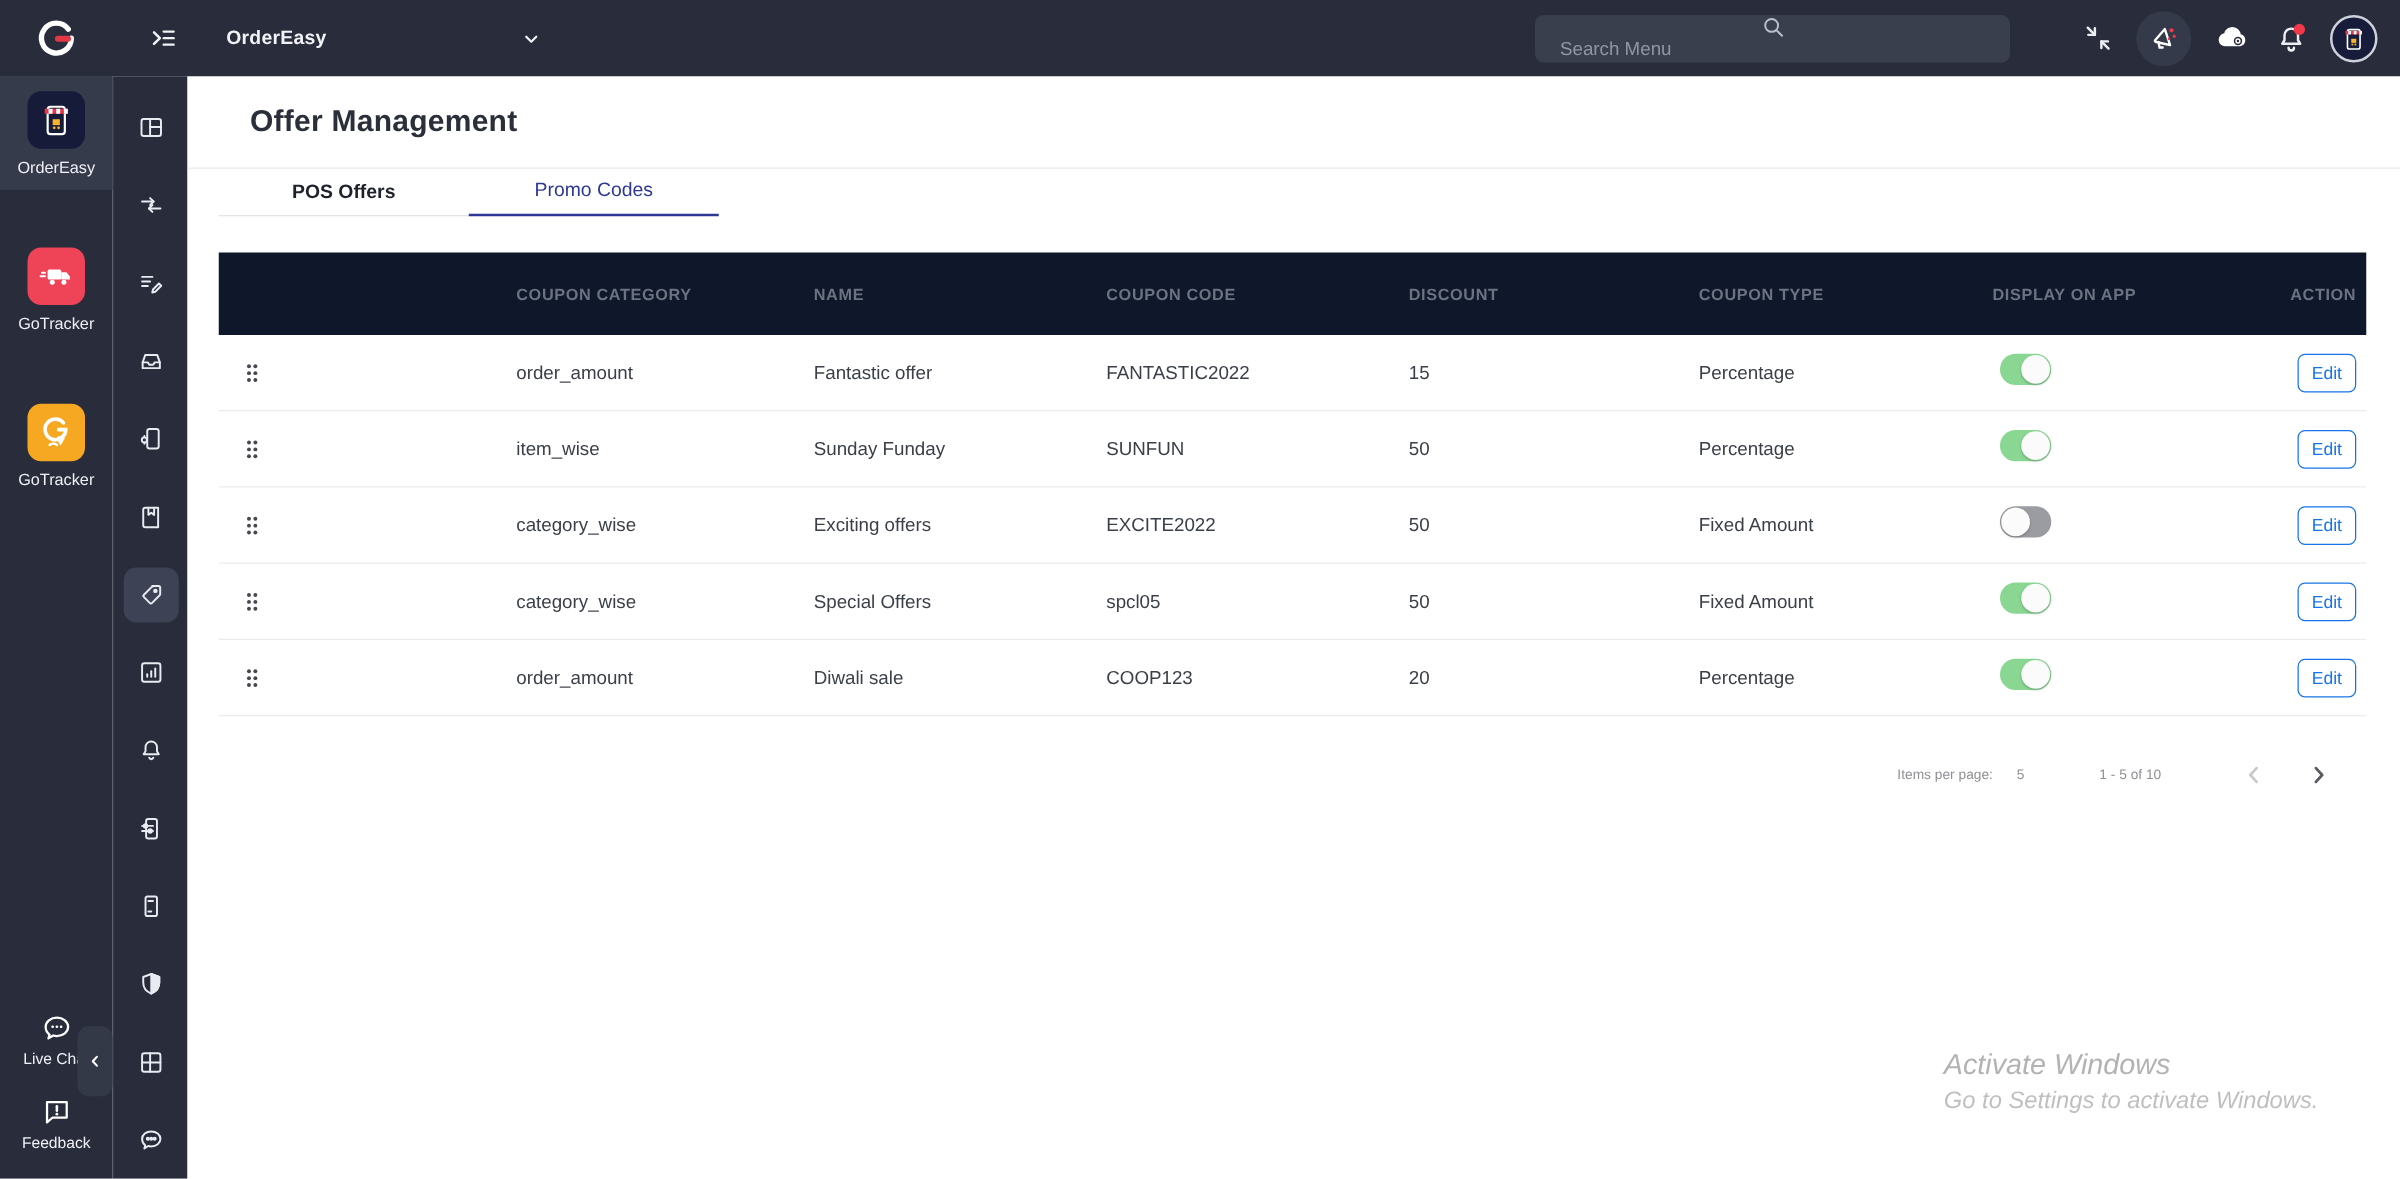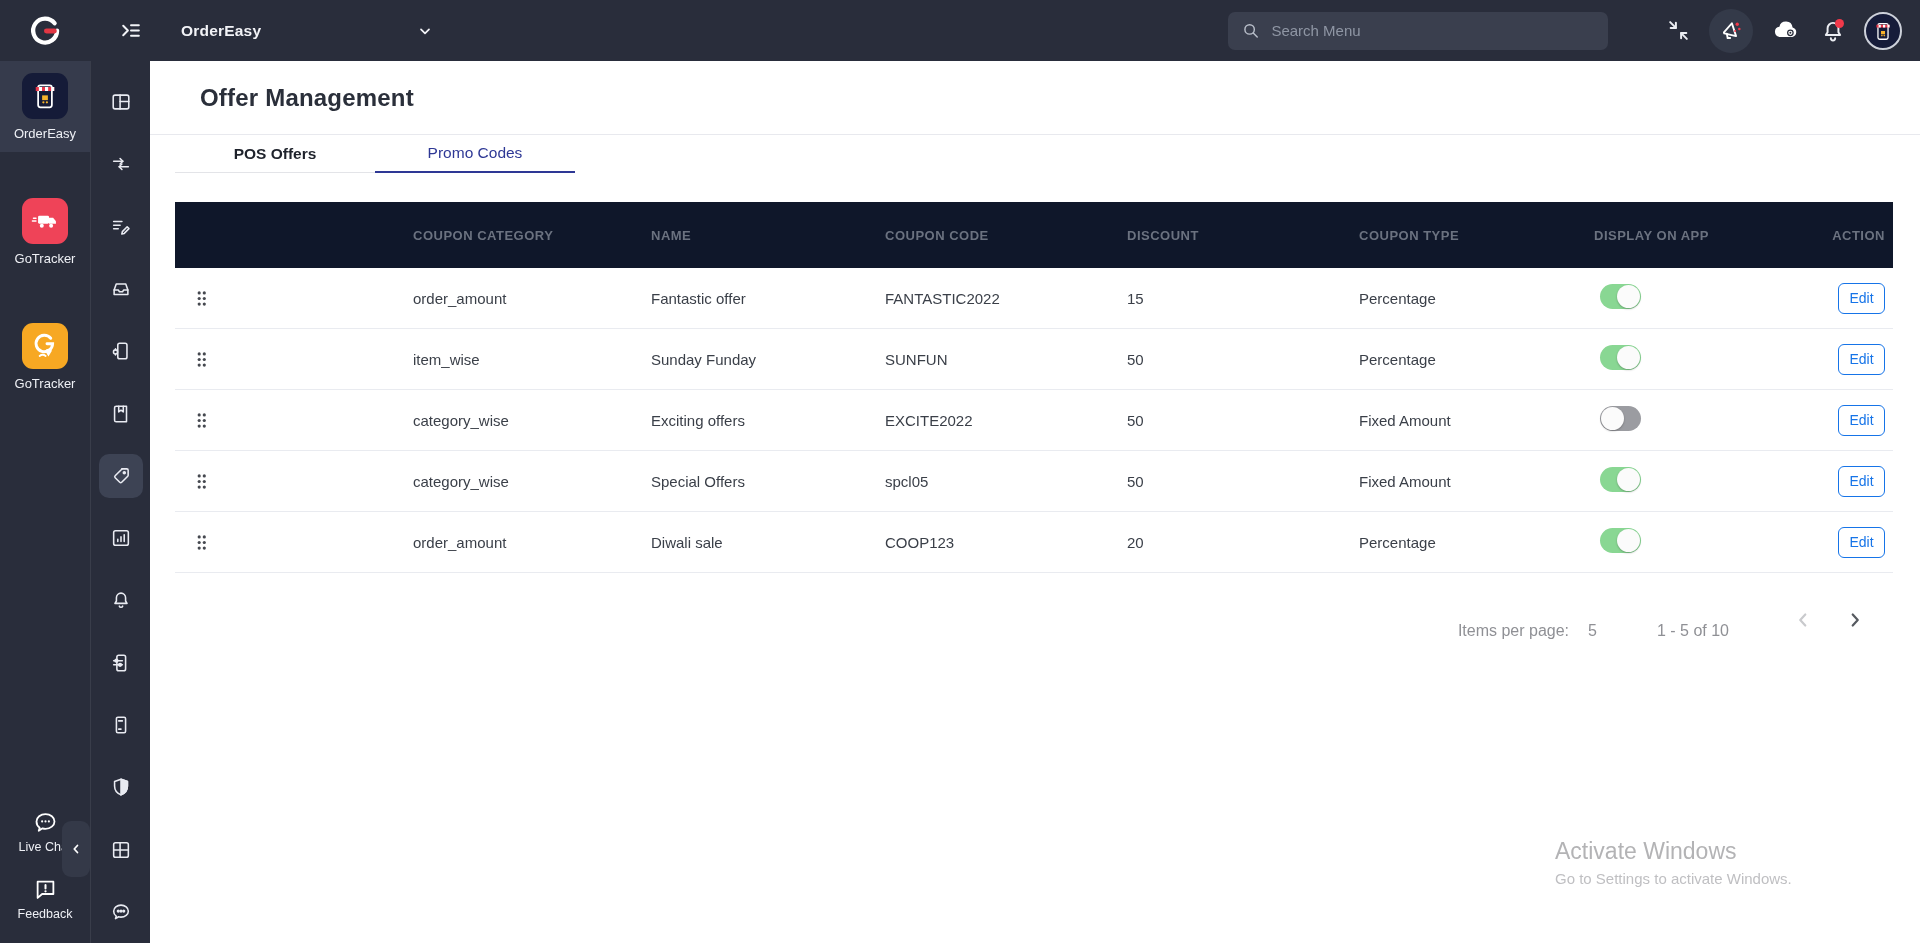--- a/index.html
+++ b/index.html
@@ -6,21 +6,21 @@
   html,body { width:1920px; height:943px; overflow:hidden; background:#fff;
               font-family:"Liberation Sans", sans-serif; }
 
   
   .topbar { position:relative; height:61px; background:#292d3b; display:flex; align-items:center; z-index:5; }
   .logo-box { width:90px; display:flex; justify-content:center; align-items:center; }
   .menu-toggle { margin-left:28px; cursor:pointer; display:flex; align-items:center; }
   .product-wrap { display:flex; align-items:center; margin-left:38px; width:252px; justify-content:space-between; cursor:pointer; }
   .product-name { color:#f2f3f7; font-size:15.5px; font-weight:700; letter-spacing:.2px; }
   .searchbox { margin-left:auto; margin-right:58px; width:380px; height:38px; background:#3a3f4e;
-               border-radius:7px; display:flex; align-items:center; padding:0 14px; }
+               border-radius:7px; display:flex; align-items:center; padding:0 14px;flex-direction:column; }
   .searchbox input { background:transparent; border:none; outline:none; color:#cfd4de; font-size:15px;
                      margin-left:12px; width:100%; font-family:"Liberation Sans",sans-serif; }
   .searchbox input::placeholder { color:#8f96a4; }
   .top-icons { display:flex; align-items:center; gap:18px; margin-right:18px; }
   .tico { display:flex; align-items:center; justify-content:center; cursor:pointer; position:relative; }
   .circle-bg { width:44px; height:44px; border-radius:50%; background:#343a49; }
   .avatar { width:38px; height:38px; border-radius:50%; background:#161c3a; border:2px solid #cdd1da;
             display:flex; align-items:center; justify-content:center; }
   .red-dot { position:absolute; top:1px; right:2px; width:9px; height:9px; border-radius:50%; background:#f2394a; }
 
@@ -75,32 +75,32 @@
   .toggle.on { background:#89d793; }
   .toggle.off { background:#9b9ca1; }
   .knob { position:absolute; top:1px; width:23px; height:23px; border-radius:50%; background:#fbfbfb;
           box-shadow:0 1px 2px rgba(0,0,0,.25); }
   .toggle.on .knob { right:1px; }
   .toggle.off .knob { left:1px; }
   .btn-edit { width:47px; height:31px; background:#fff; border:1px solid #1674e8; color:#1674e8;
               border-radius:6px; font-size:14px; font-family:"Liberation Sans",sans-serif; cursor:pointer; }
 
   
-  .pager { display:flex; align-items:flex-end; justify-content:flex-end; margin:27px 45px 0 0;
-           color:#8f9095; font-size:16px;gap:12px; }
+  .pager { display:flex; align-items:center; justify-content:flex-end; margin:27px 45px 0 0;
+           color:#8f9095; font-size:11px;gap:12px; }
   .pager .per { margin-left:7px; cursor:pointer; }
   .pager .range { margin-left:48px; }
   .pg-btn { background:none; border:none; cursor:pointer; display:flex; align-items:center; justify-content:center;
             width:40px; height:40px; }
   .pg-prev { margin-left:42px; }
 
   
-  .watermark { position:absolute; left:1405px; top:777px; pointer-events:none; }
+  .watermark { position:absolute; left:1405px; top:777px; pointer-events:none;font-style:italic; }
   .wm1 { font-size:23px; color:#b3b3b5; }
-  .wm2 { font-size:15px; color:#bfbfc2; margin-top:5px; }
+  .wm2 { font-size:19px; color:#bfbfc2; margin-top:5px; }
 </style>
 </head>
 <body>
 
 <header class="topbar">
   <div class="logo-box">
     <svg width="36" height="36" viewBox="0 0 28 28">
       <path d="M21.5 8a9.3 9.3 0 1 0 1.9 5.7" fill="none" stroke="#fff" stroke-width="3.3" stroke-linecap="round"></path>
       <rect x="13.2" y="12.1" width="10" height="3.8" rx="1.9" fill="#e23744"></rect>
     </svg>

